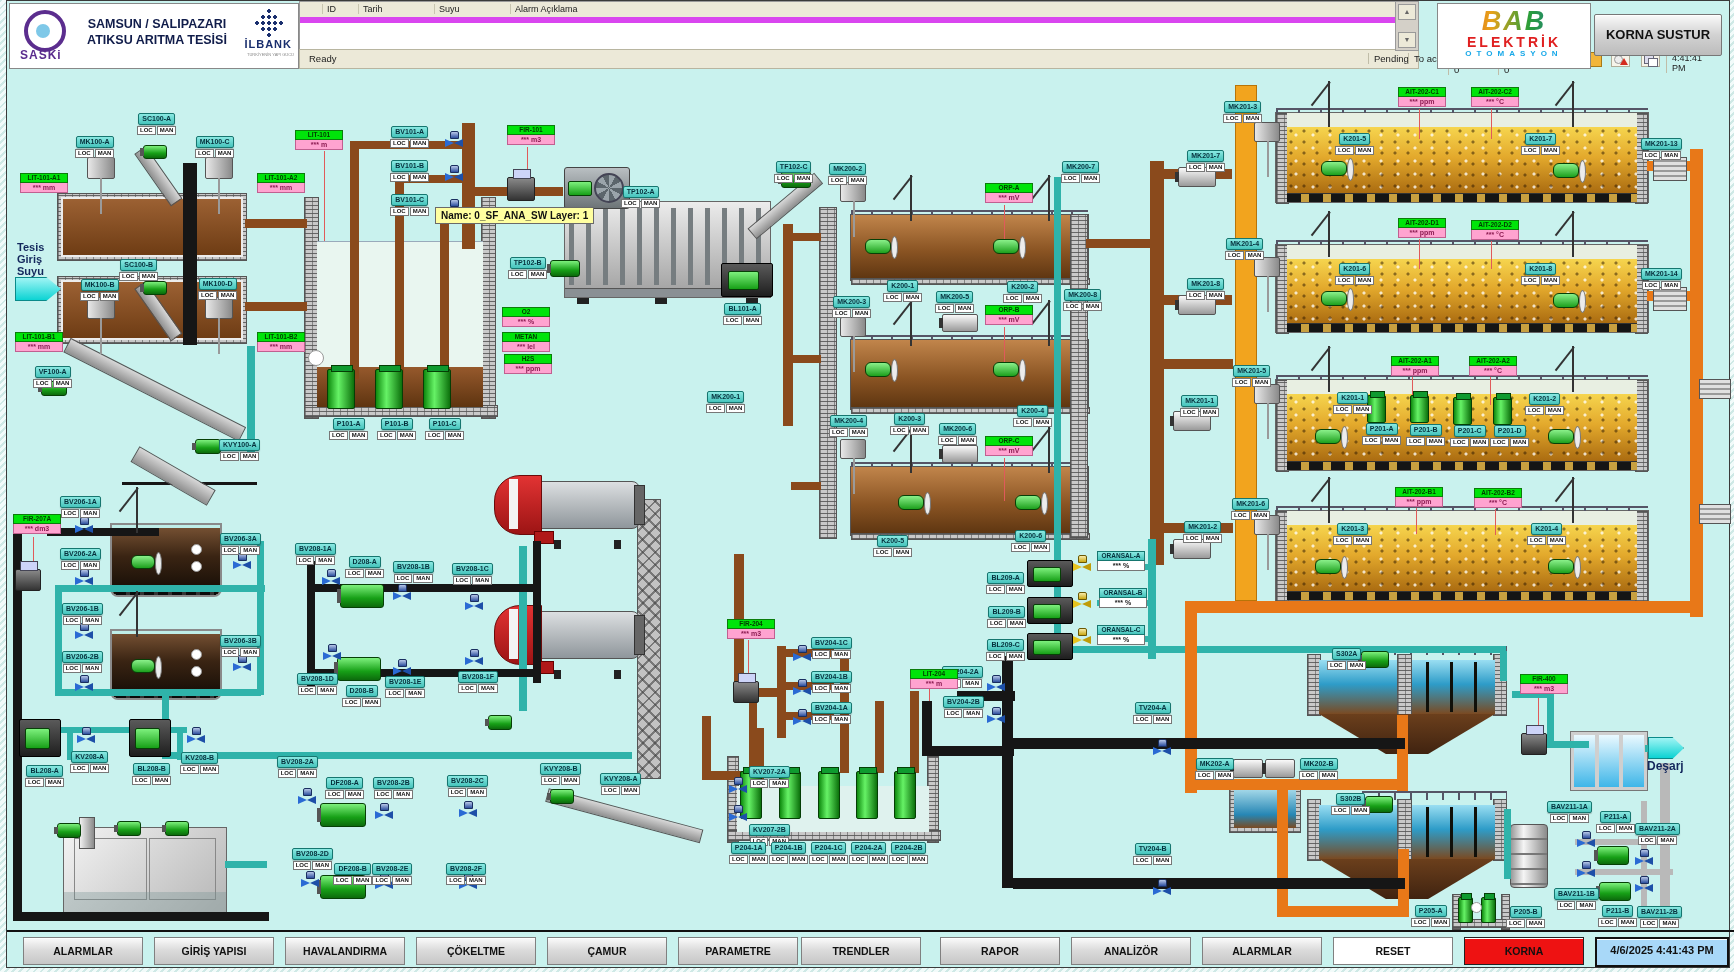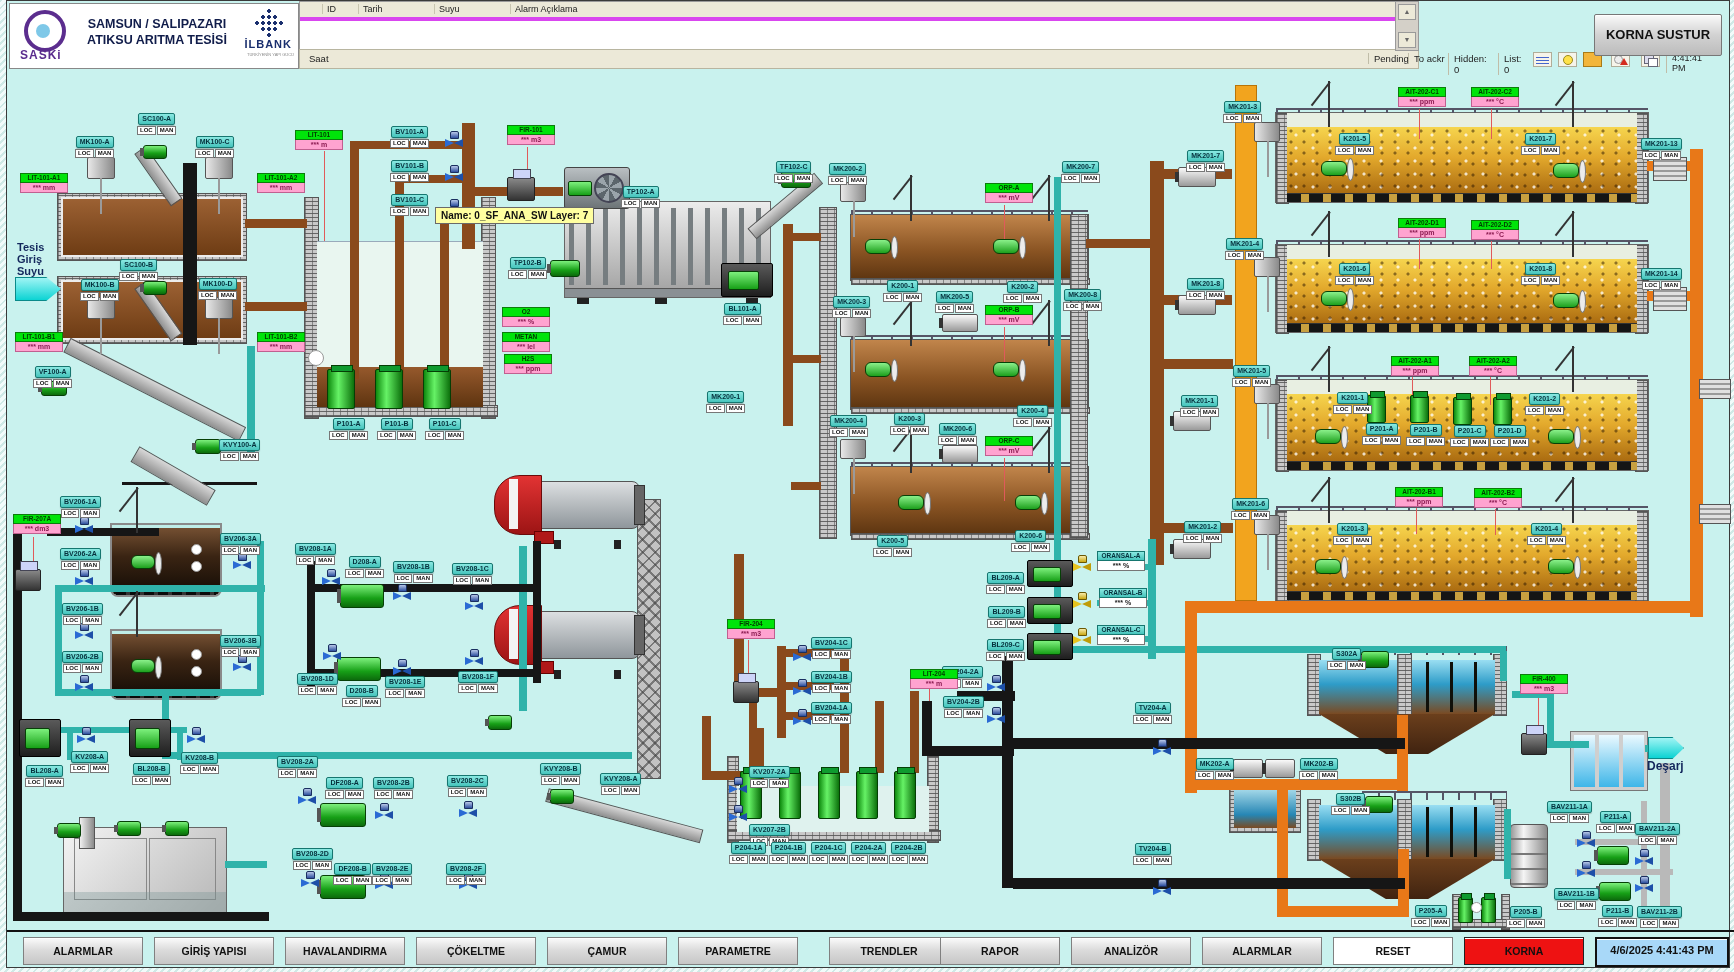--- a/index.html
+++ b/index.html
@@ -13,21 +13,21 @@
   #saskiRing{position:absolute;left:14px;top:6px;width:34px;height:34px;border:4px solid #5b2d8e;border-radius:50%}
   #saskiRing i{position:absolute;left:8px;top:10px;width:14px;height:14px;background:#7ec8e8;border-radius:50%}
   #saskiTxt{position:absolute;left:10px;top:44px;font-weight:bold;font-size:12px;color:#5b2d8e;letter-spacing:1px}
   #hTitle{position:absolute;left:62px;top:12px;width:170px;text-align:center;font-weight:bold;font-size:12.5px;color:#101c4a;line-height:16px}
   #ilbankMark{position:absolute;right:14px;top:4px;width:30px;height:30px;
       background:radial-gradient(circle,#1a2f6e 1.6px,transparent 2.1px);background-size:6px 6px;
       clip-path:polygon(50% 0,100% 50%,50% 100%,0 50%)}
   #ilbankTxt{position:absolute;right:6px;top:34px;font-weight:bold;font-size:11px;color:#1a2f6e;letter-spacing:1px}
   #ilbankTag{position:absolute;right:4px;top:48px;font-size:4px;color:#8a8a8a}
   #alarmPanel{left:292px;top:0;width:1096px;height:48px;border:1px solid #9a9a9a;background:#fff}
-  #alarmHead{position:absolute;left:0;top:0;right:0;height:15px;background:#ece9d8;border-bottom:4px solid #d946ef;font-size:9px;color:#222}
+  #alarmHead{position:absolute;left:0;top:0;right:0;height:15px;background:#ece9d8;border-bottom:6px solid #d946ef;font-size:9px;color:#222}
   #alarmHead span{position:absolute;top:2px;border-left:1px solid #c8c5b0;padding-left:4px}
   #alarmScroll{position:absolute;left:1388px;top:0;width:22px;height:48px;background:#d4d0c8;border:1px solid #9a9a9a;z-index:91}
   .scrBtn{position:absolute;left:2px;width:16px;height:14px;background:#ece9d8;border:1px solid #999;font-size:7px;text-align:center;line-height:13px;color:#666}
   #statusBar{position:absolute;left:292px;top:48px;width:1118px;height:18px;background:#ece9d8;border:1px solid #b8b5a0;z-index:90;font-size:9.5px;color:#222}
   #statusBar .st{position:absolute;top:3px;border-left:1px solid #c0bda8;padding-left:5px}
   .sic{position:absolute;top:2px;width:17px;height:13px;border:1px solid #b0ad98;background:#f6f4ea}
   #babBox{left:1430px;top:2px;width:152px;height:64px;text-align:center}
   #babTxt{font-weight:bold;font-style:italic;font-size:27px;line-height:27px;letter-spacing:2px;
      background:linear-gradient(90deg,#d42a1e,#e8a21a 35%,#2a9e3a 60%,#1a5fd4);-webkit-background-clip:text;background-clip:text;color:transparent}
   #babEl{font-weight:bold;font-size:14px;letter-spacing:3px;color:#e02020;line-height:14px}
@@ -1175,21 +1175,21 @@
         <div class="vl">*** %</div>
       </div>
       <div class="disp t" style="position: absolute; left: 1090px; top: 624px; width: 48px;">
         <div class="hd">ORANSAL-C</div>
         <div class="vl">*** %</div>
       </div>
       <div class="txt" style="position: absolute; left: 10px; top: 240px; font-size: 11px;">Tesis<br>Giriş<br>Suyu</div>
       <div class="txt" style="position: absolute; left: 1640px; top: 758px; font-size: 12px;">Deşarj</div>
       <div class="arr" style="position: absolute; left: 8px; top: 276px; width: 44px; height: 22px;"></div>
       <div class="arr" style="position: absolute; left: 1641px; top: 736px; width: 34px; height: 20px;"></div>
-      <div id="tooltip" style="position: absolute; left: 428px; top: 206px; z-index: 60; background: rgb(255, 255, 160); border: 1px solid rgb(106, 106, 106); padding: 2px 5px; font-weight: bold; font-size: 10px; color: rgb(17, 17, 17); white-space: nowrap;">Name: 0_SF_ANA_SW  Layer: 7</div>
+      <div id="tooltip" style="position: absolute; left: 428px; top: 206px; z-index: 60; background: rgb(255, 255, 160); border: 1px solid rgb(106, 106, 106); padding: 2px 5px; font-weight: bold; font-size: 10px; color: rgb(17, 17, 17); white-space: nowrap;">Name: 0_SF_ANA_SW  Layer: 1</div>
     </div>
 
   <div class="hdrbox" id="logoBox">
     <div id="saskiRing">
         <i></i>
       </div>
     <div id="saskiTxt">SASKi</div>
     <div id="hTitle">
       <span>SAMSUN / SALIPAZARI</span><br><span>ATIKSU ARITMA TESİSİ</span>
     </div>
@@ -1204,21 +1204,21 @@
         <span style="left: 58px;">Tarih</span>
         <span style="left: 134px;">Suyu</span>
         <span style="left: 210px;">Alarm Açıklama</span>
       </div>
   </div>
   <div id="alarmScroll">
     <div class="scrBtn" style="top:2px">▲</div>
     <div class="scrBtn" style="top:30px">▼</div>
   </div>
   <div id="statusBar">
-    <span class="st" style="left:4px;border:0">Saat</span>
+    <span class="st" style="left:4px;border:0">Ready</span>
     <span class="st" style="left:1068px;width:36px;overflow:hidden">Pending</span>
     <span class="st" style="left:1108px;width:36px;overflow:hidden">To ackr</span>
     <span class="st" style="left:1148px">Hidden: 0</span>
     <span class="st" style="left:1198px">List: 0</span>
     <span class="sic" style="left:1233px">
         <i style="position:absolute;inset:2px;background:repeating-linear-gradient(0deg,#4466cc 0 1px,transparent 1px 3px)"></i>
       </span>
     <span class="sic" style="left:1258px">
         <i style="position:absolute;left:4px;top:2px;width:8px;height:8px;border-radius:50%;background:#ffe24a;border:1px solid #998a20"></i>
       </span>
@@ -1227,31 +1227,36 @@
         <i style="position:absolute;left:2px;top:2px;width:7px;height:7px;border-radius:50%;background:#eee;border:1px solid #999"></i>
         <i style="position:absolute;right:1px;bottom:1px;width:0;height:0;border-left:4px solid transparent;border-right:4px solid transparent;border-bottom:7px solid #d42a1e"></i>
       </span>
     <span class="sic" style="left:1341px">
         <i style="position:absolute;left:2px;top:2px;width:8px;height:7px;border:1px solid #667;background:#dde"></i>
         <i style="position:absolute;left:6px;top:5px;width:8px;height:7px;border:1px solid #667;background:#fff"></i>
       </span>
     <span class="st" style="left:1366px;font-size:9px">4:41:41 PM</span>
   </div>
 
+  <div class="hdrbox" id="babBox">
+    <div id="babTxt" style="margin-top:4px">BAB</div>
+    <div id="babEl">ELEKTRİK</div>
+    <div id="babOt">OTOMASYON</div>
+  </div>
   <div id="kornaBtn">KORNA SUSTUR</div>
 
   <div id="footLine"></div>
   <div id="footer">
       <div class="navBtn" style="left: 16px;">ALARMLAR</div>
       <div class="navBtn" style="left: 147px;">GİRİŞ YAPISI</div>
       <div class="navBtn" style="left: 278px;">HAVALANDIRMA</div>
       <div class="navBtn" style="left: 409px;">ÇÖKELTME</div>
       <div class="navBtn" style="left: 540px;">ÇAMUR</div>
       <div class="navBtn" style="left: 671px;">PARAMETRE</div>
-      <div class="navBtn" style="left: 822px;">TRENDLER</div>
+      <div class="navBtn" style="left: 794px;">TRENDLER</div>
       <div class="navBtn" style="left: 933px;">RAPOR</div>
       <div class="navBtn" style="left: 1064px;">ANALİZÖR</div>
       <div class="navBtn" style="left: 1195px;">ALARMLAR</div>
       <div class="navBtn reset" style="left: 1326px;">RESET</div>
       <div class="navBtn kapat" style="left: 1457px;">KORNA</div>
       <div class="navBtn dt" style="left: 1588px; width: 130px;">4/6/2025 4:41:43 PM</div>
     </div>
 </div>
 
 </body></html>

